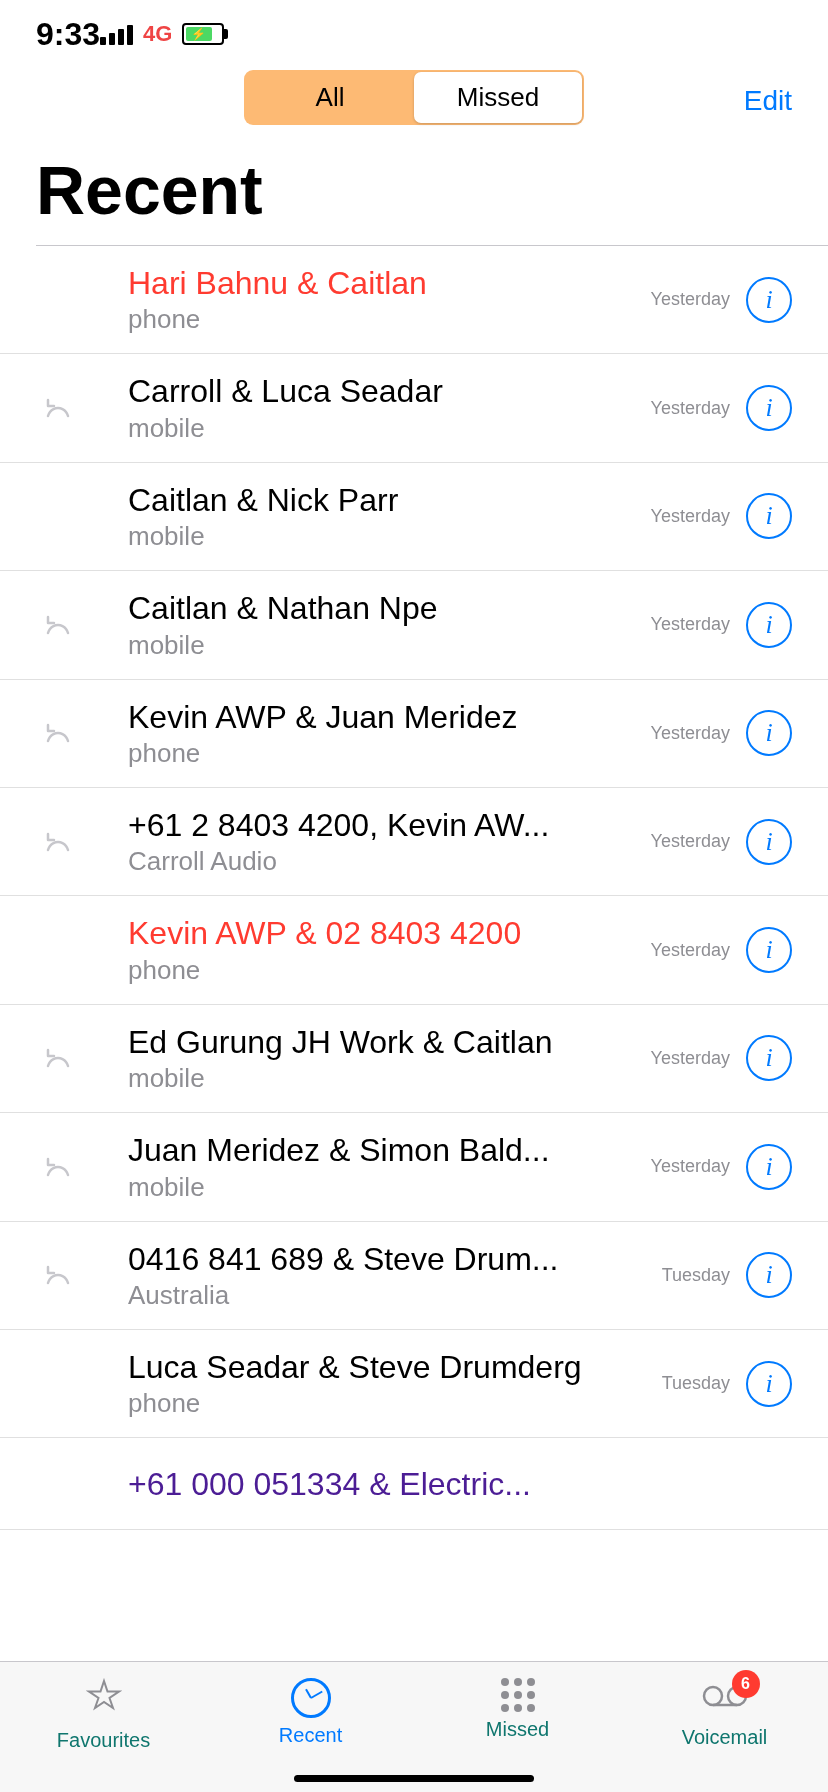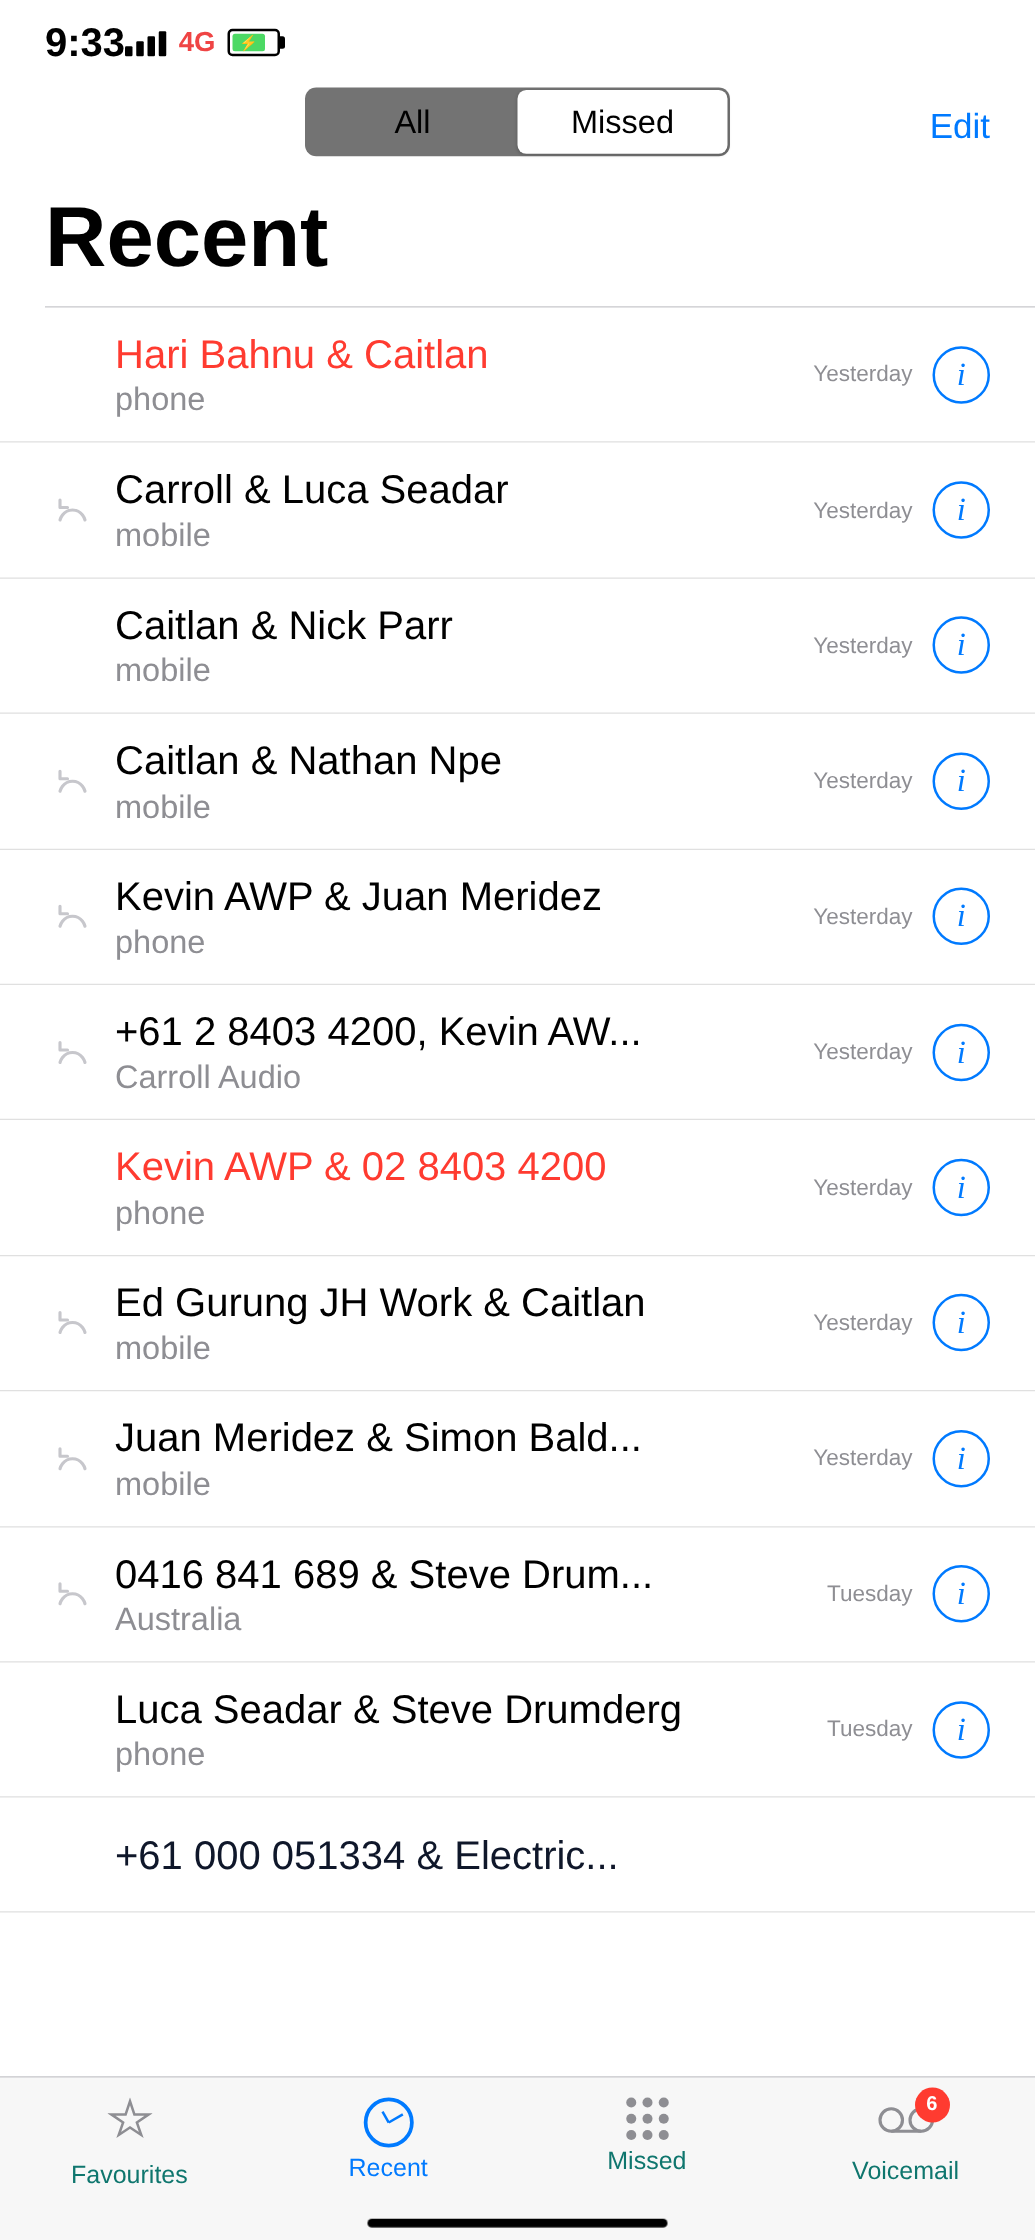--- a/index.html
+++ b/index.html
@@ -92,21 +92,21 @@
     
     .segment-control-row {
       display: flex;
       justify-content: center;
       align-items: center;
       padding: 10px 36px 16px;
       position: relative;
     }
     .segment-control {
       display: flex;
-      background: #737373;
+      background: #fdba74;
       border-radius: 9px;
       padding: 2px;
       width: 340px;
     }
     .segment-btn {
       flex: 1;
       text-align: center;
       padding: 10px 0;
       font-size: 26px;
       font-weight: 400;
@@ -149,20 +149,21 @@
     .call-list {
       list-style: none;
     }
     .call-item {
       display: flex;
       align-items: center;
       padding: 18px 36px;
       border-bottom: 1px solid #e0e0e0;
       min-height: 92px;
       position: relative;
+      gap: 36px;
     }
     .call-item-icon {
       width: 44px;
       flex-shrink: 0;
       display: flex;
       align-items: center;
       justify-content: center;
       margin-right: 12px;
     }
     .missed-icon svg {
@@ -549,21 +550,21 @@
         <span class="call-item-time">Tuesday</span>
         <div class="info-btn">
           <span class="info-btn-inner">i</span>
         </div>
       </div>
     </li>
 
     <li class="call-item" style="overflow:hidden;max-height:60px;">
       <div class="call-item-icon"></div>
       <div class="call-item-info">
-        <div class="call-item-name" style="color:#0f172a;">+61 000 051334 &amp; Electric...</div>
+        <div class="call-item-name" style="color:#4c1d95;">+61 000 051334 &amp; Electric...</div>
       </div>
     </li>
 
   </ul>
 </div>
 
 <div class="bottom-nav">
 
   <div class="nav-item">
     <div class="nav-icon">

